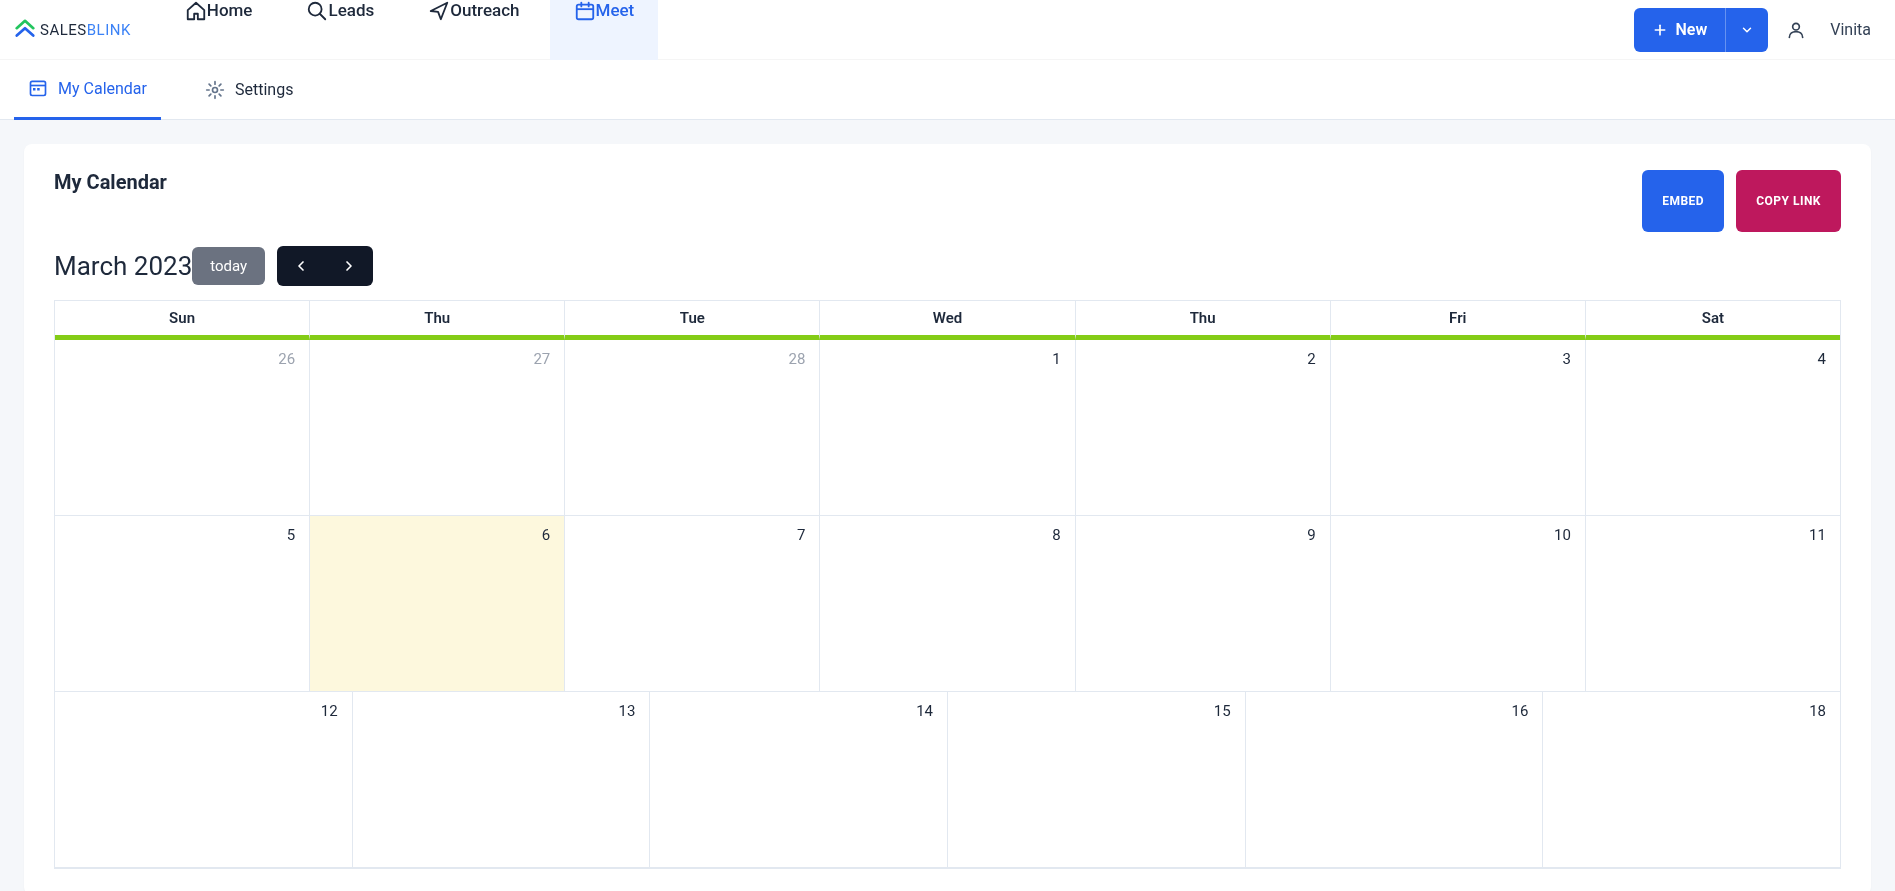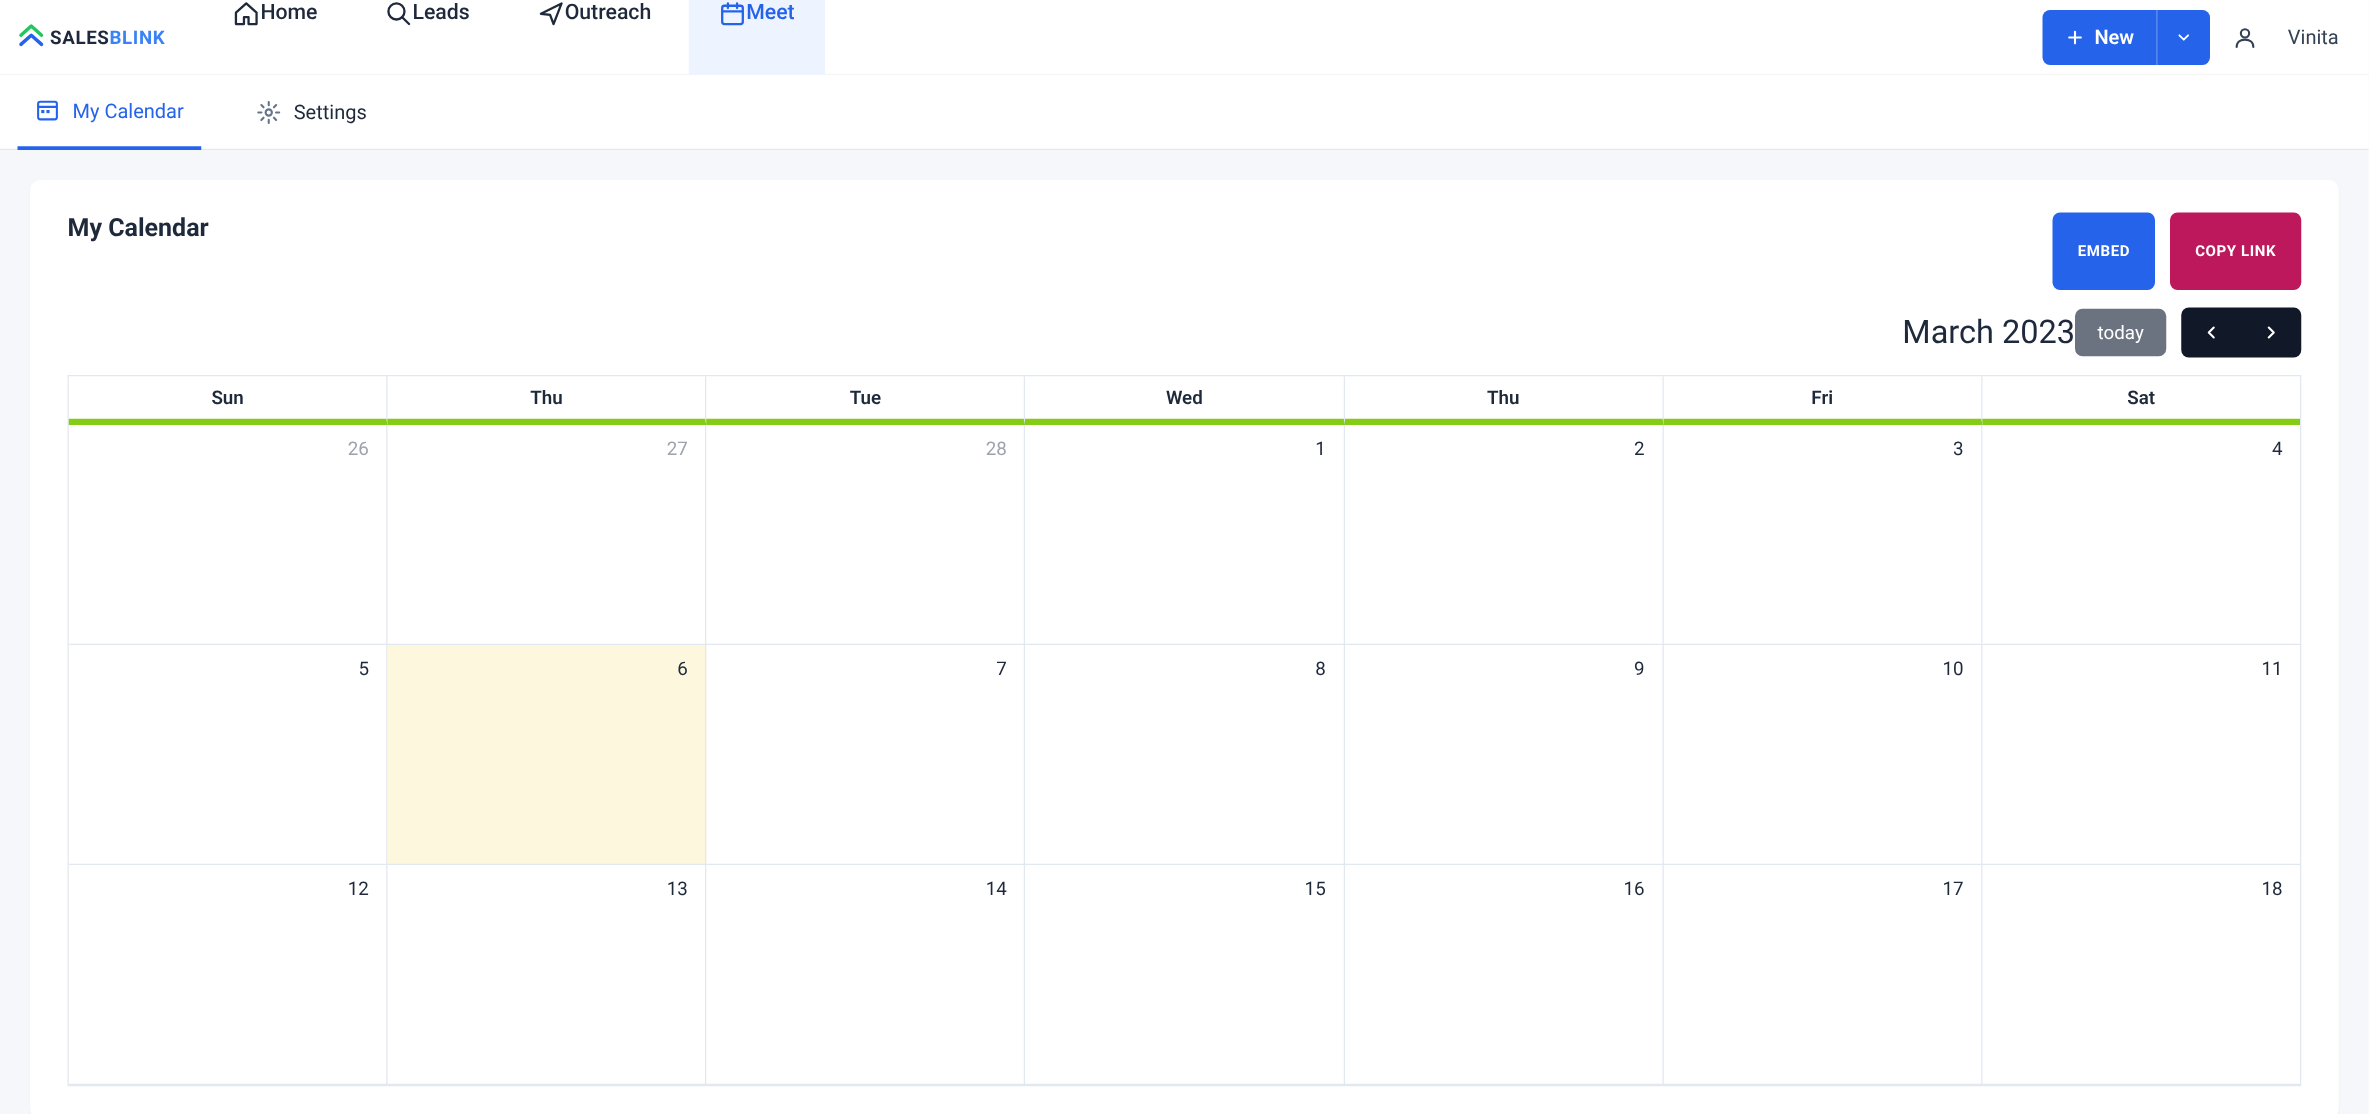--- a/index.html
+++ b/index.html
@@ -1,19 +1,19 @@
 <!DOCTYPE html>
 <html><head>
 <meta charset="utf-8">
 <style>
 * { margin: 0; padding: 0; box-sizing: border-box; font-family: -apple-system, BlinkMacSystemFont, 'Segoe UI', Roboto, sans-serif; }
 body { background: #f5f7fa; color: #1e293b; }
 
 .topbar { background: #fff; height: 60px; display: flex; align-items: center; padding: 0 14px; border-bottom: 1px solid rgba(0,0,0,0.04); }
-.logo { display: flex; align-items: center; gap: 4px; font-weight: 700; font-size: 15px; letter-spacing: 0.5px; margin-right: 30px; }
+.logo { display: flex; align-items: center; gap: 4px; font-weight: 400; font-size: 15px; letter-spacing: 0.5px; margin-right: 30px; }
 .logo-mark { width: 22px; height: 22px; }
 .logo-text1 { color: #1e293b; }
 .logo-text2 { color: #3b82f6; }
 
 .nav { display: flex; gap: 6px; }
 .nav-item { display: flex; align-items: flex-start; padding: 0 24px; height: 60px; font-size: 17px; font-weight: 500; color: #1e293b; cursor: pointer; }
 .nav-item.active { background: #eef4ff; color: #2563eb; }
 .nav-icon { width: 22px; height: 22px; display: flex; align-items: center; justify-content: center; }
 
 .topbar-right { margin-left: auto; display: flex; align-items: center; gap: 18px; }
@@ -30,21 +30,21 @@
 .page { padding: 24px; }
 .card { background: #fff; border-radius: 8px; padding: 26px 30px; box-shadow: 0 1px 2px rgba(0,0,0,0.04); }
 
 .card-header { display: flex; align-items: flex-start; justify-content: space-between; }
 .card-title { font-size: 20px; font-weight: 700; color: #1e293b; }
 .card-actions { display: flex; gap: 12px; }
 .btn { padding: 24px 20px; border-radius: 6px; font-size: 12px; font-weight: 700; letter-spacing: 0.5px; cursor: pointer; border: none; }
 .btn-blue { background: #2563eb; color: #fff; }
 .btn-green { background: #be185d; color: #fff; }
 
-.month-row { display: flex; align-items: center; justify-content: flex-end; margin-top: 14px; margin-bottom: 14px; }
+.month-row { display: flex; align-items: center; justify-content: flex-start; margin-top: 14px; margin-bottom: 14px; }
 .month-title { font-size: 26px; font-weight: 400; color: #1e293b; }
 .cal-controls { display: flex; gap: 12px; align-items: center; }
 .today-btn { background: #6b7280; color: #fff; border-radius: 6px; padding: 10px 18px; font-size: 15px; cursor: pointer; border: none; }
 .nav-box { background: #111827; border-radius: 6px; display: flex; overflow: hidden; }
 .nav-arrow { width: 48px; height: 40px; display: flex; align-items: center; justify-content: center; cursor: pointer; }
 
 .calendar { border: 1px solid #e2e8f0; display: flex; flex-direction: column; }
 .cal-head { display: flex; }
 .cal-head-cell { flex: 1; text-align: center; padding: 8px 0; font-size: 15px; font-weight: 600; color: #1e293b; border-right: 1px solid #e2e8f0; border-bottom: 5px solid #84cc16; }
 .cal-head-cell:last-child { border-right: none; }
@@ -224,19 +224,18 @@
             <div class="cal-cell"><span>9</span></div>
             <div class="cal-cell"><span>10</span></div>
             <div class="cal-cell"><span>11</span></div>
           </div>
           <div class="cal-row">
             <div class="cal-cell"><span>12</span></div>
             <div class="cal-cell"><span>13</span></div>
             <div class="cal-cell"><span>14</span></div>
             <div class="cal-cell"><span>15</span></div>
             <div class="cal-cell"><span>16</span></div>
-            <div class="cal-cell"><span>17</span></div>
             <div class="cal-cell"><span>18</span></div>
           </div>
         </div>
     </div>
   </div>
 </div>
 
 </body></html>

